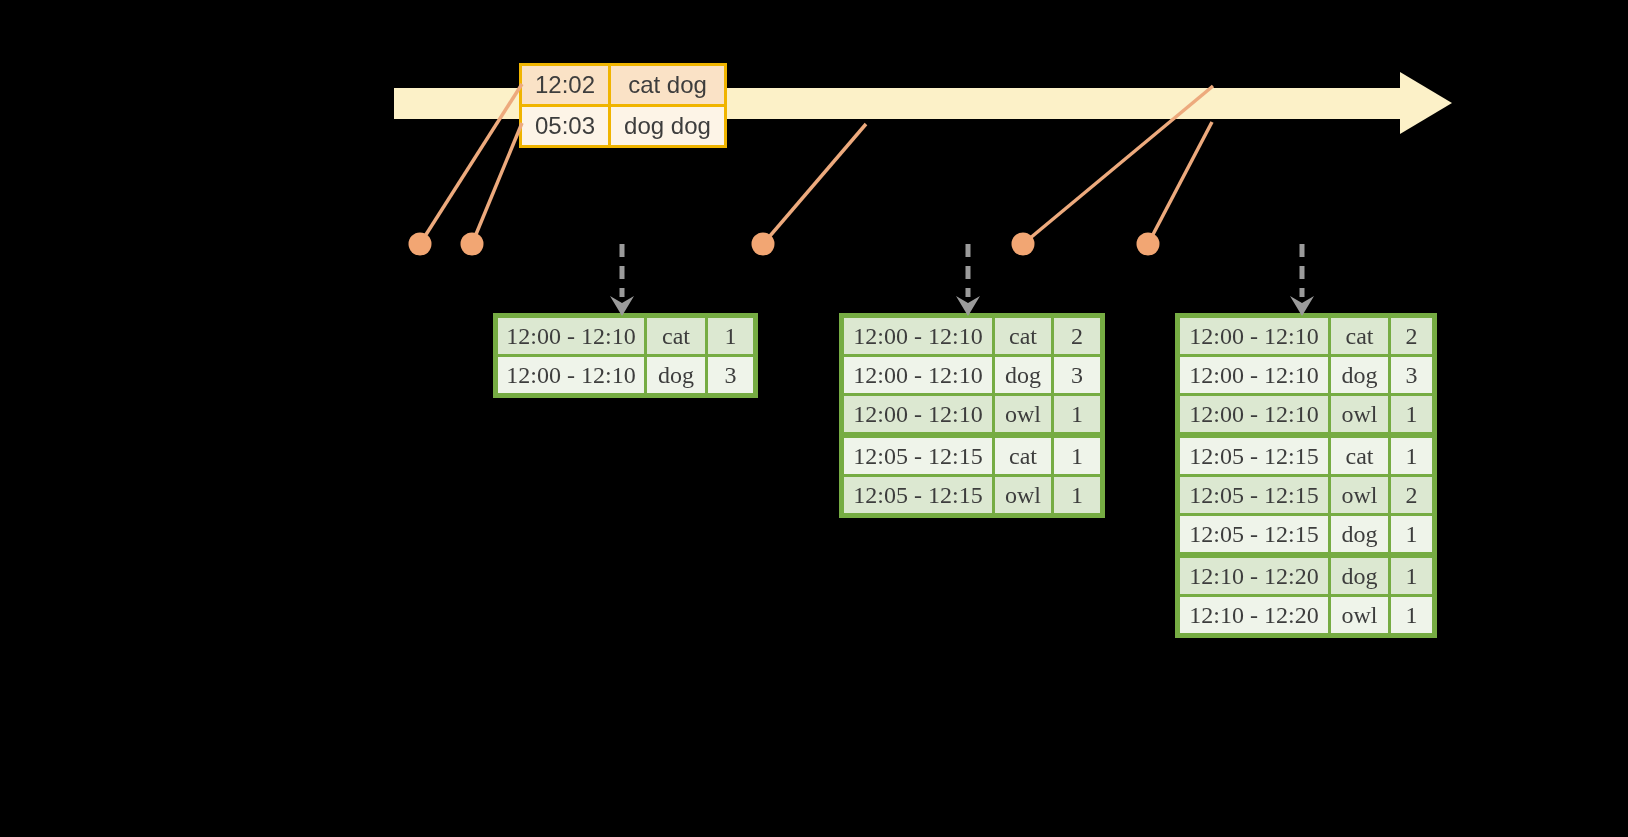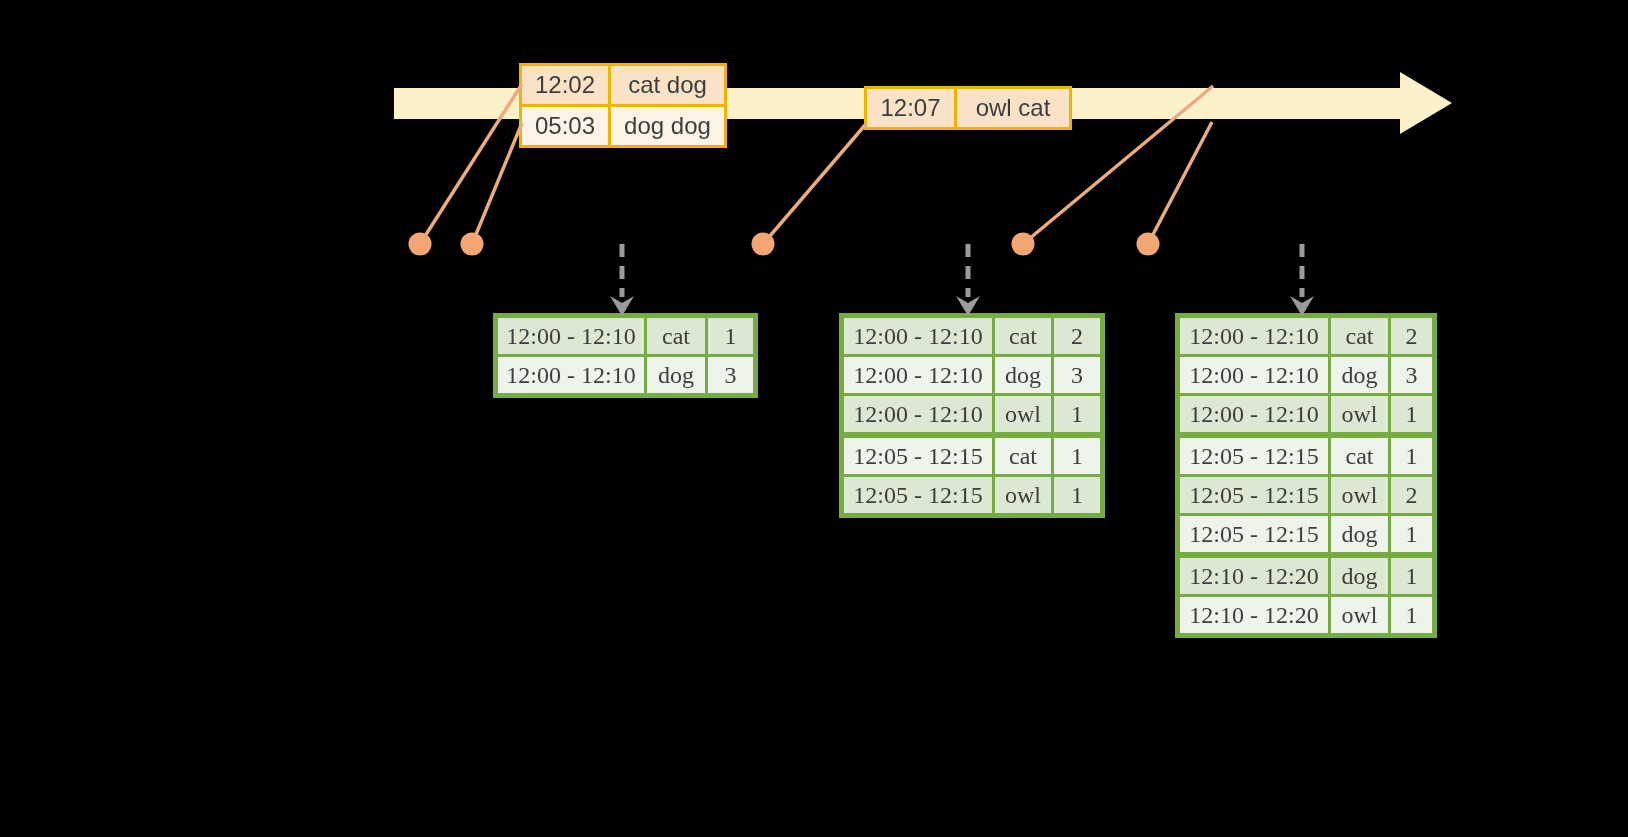--- a/index.html
+++ b/index.html
@@ -84,32 +84,20 @@
         <tr>
           <td>12:02</td>
           <td>cat dog</td>
         </tr>
         <tr>
           <td>05:03</td>
           <td>dog dog</td>
         </tr>
       </tbody>
   </table>
-  <table class="etable" id="event-table-2">
-    <colgroup>
-        <col>
-        <col>
-      </colgroup>
-      <tbody>
-        <tr>
-          <td>12:07</td>
-          <td>owl cat</td>
-        </tr>
-      </tbody>
-  </table>
   <table class="etable" id="event-table-3">
     <colgroup>
         <col>
         <col>
       </colgroup>
       <tbody>
       </tbody>
   </table>
 
   <table class="gtable" id="result-table-1">

